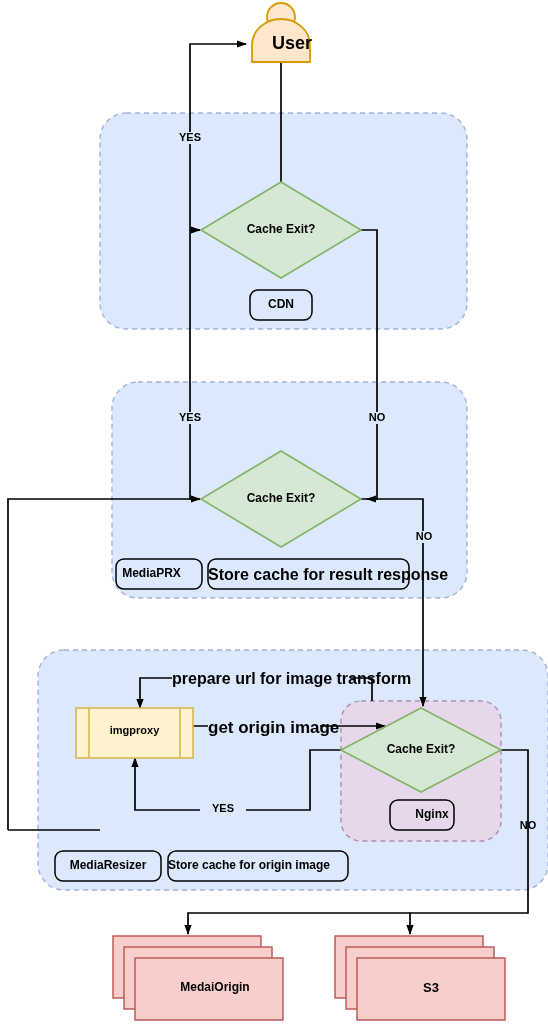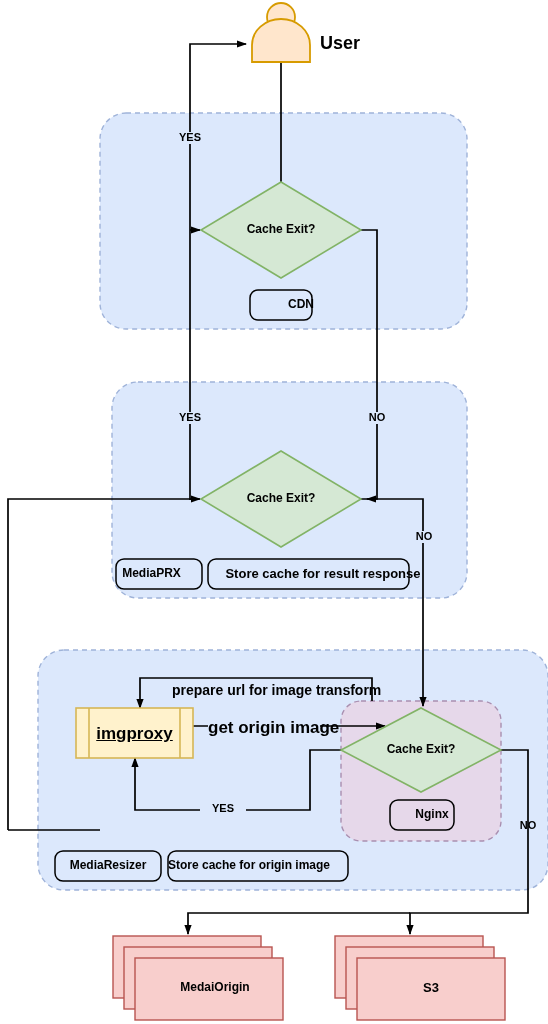--- a/index.html
+++ b/index.html
@@ -88,35 +88,35 @@
     </g>
 
     <rect x="250" y="290" width="62" height="30" rx="8" ry="8" fill="none" stroke="#000" stroke-width="1.5"></rect>
     <rect x="116" y="559" width="86" height="30" rx="8" ry="8" fill="none" stroke="#000" stroke-width="1.5"></rect>
     <rect x="208" y="559" width="201" height="30" rx="8" ry="8" fill="none" stroke="#000" stroke-width="1.5"></rect>
     <rect x="55" y="851" width="106" height="30" rx="8" ry="8" fill="none" stroke="#000" stroke-width="1.5"></rect>
     <rect x="168" y="851" width="180" height="30" rx="8" ry="8" fill="none" stroke="#000" stroke-width="1.5"></rect>
     <rect x="390" y="800" width="64" height="30" rx="8" ry="8" fill="none" stroke="#000" stroke-width="1.5"></rect>
   </svg>
 
-  <div class="lbl" style="left:251px;top:34px;width:82px;font-size:18px;padding-left:48px;">User</div>
+  <div class="lbl" style="left:251px;top:34px;width:82px;font-size:18px;">User</div>
 
   <div class="lbl" style="left:221px;top:223px;width:120px;font-size:12px;">Cache Exit?</div>
 
   <div class="lbl" style="left:221px;top:492px;width:120px;font-size:12px;">Cache Exit?</div>
 
   <div class="lbl" style="left:361px;top:743px;width:120px;font-size:12px;">Cache Exit?</div>
 
-  <div class="lbl" style="left:89px;top:725px;width:91px;font-size:17px;text-decoration:underline;">imgproxy</div>
+  <div class="lbl" style="left:89px;top:725px;width:91px;font-size:11px;">imgproxy</div>
 
-  <div class="lbl" style="left:250px;top:298px;width:62px;font-size:12px;padding-left:20px;">CDN</div>
+  <div class="lbl" style="left:250px;top:298px;width:62px;font-size:12px;">CDN</div>
 
   <div class="lbl" style="left:116px;top:567px;width:71px;font-size:12px;">MediaPRX</div>
 
-  <div class="lbl" style="left:208px;top:567px;width:230px;font-size:13px;">Store cache for result response</div>
+  <div class="lbl" style="left:208px;top:567px;width:230px;font-size:16px;">Store cache for result response</div>
 
   <div class="lbl" style="left:55px;top:859px;width:106px;font-size:12px;text-align:center;">MediaResizer</div>
 
   <div class="lbl" style="left:168px;top:859px;width:147px;font-size:12px;">Store cache for origin image</div>
 
   <div class="lbl" style="left:390px;top:808px;width:84px;font-size:12px;">Nginx</div>
 
   <div class="lbl" style="left:135px;top:981px;width:160px;font-size:12px;">MedaiOrigin</div>
 
   <div class="lbl" style="left:357px;top:981px;width:148px;font-size:13px;">S3</div>
@@ -126,17 +126,17 @@
   <div class="lbl" style="left:163px;top:412px;width:54px;font-size:11px;background:#dce8fc;">YES</div>
 
   <div class="lbl" style="left:353px;top:412px;width:48px;font-size:11px;background:#dce8fc;">NO</div>
 
   <div class="lbl" style="left:400px;top:531px;width:48px;font-size:11px;background:#dce8fc;">NO</div>
 
   <div class="lbl" style="left:505px;top:820px;width:46px;font-size:11px;">NO</div>
 
   <div class="lbl" style="left:200px;top:803px;width:46px;font-size:11px;background:#dce8fc;">YES</div>
 
-  <div class="lbl" style="left:172px;top:671px;width:178px;font-size:14px;background:#dce8fc;margin-top:12px;">prepare url for image transform</div>
+  <div class="lbl" style="left:172px;top:671px;width:178px;font-size:16px;background:#dce8fc;">prepare url for image transform</div>
 
   <div class="lbl" style="left:208px;top:719px;width:112px;font-size:17px;background:#dce8fc;">get origin image</div>
 
 </div>
 
 </body></html>

